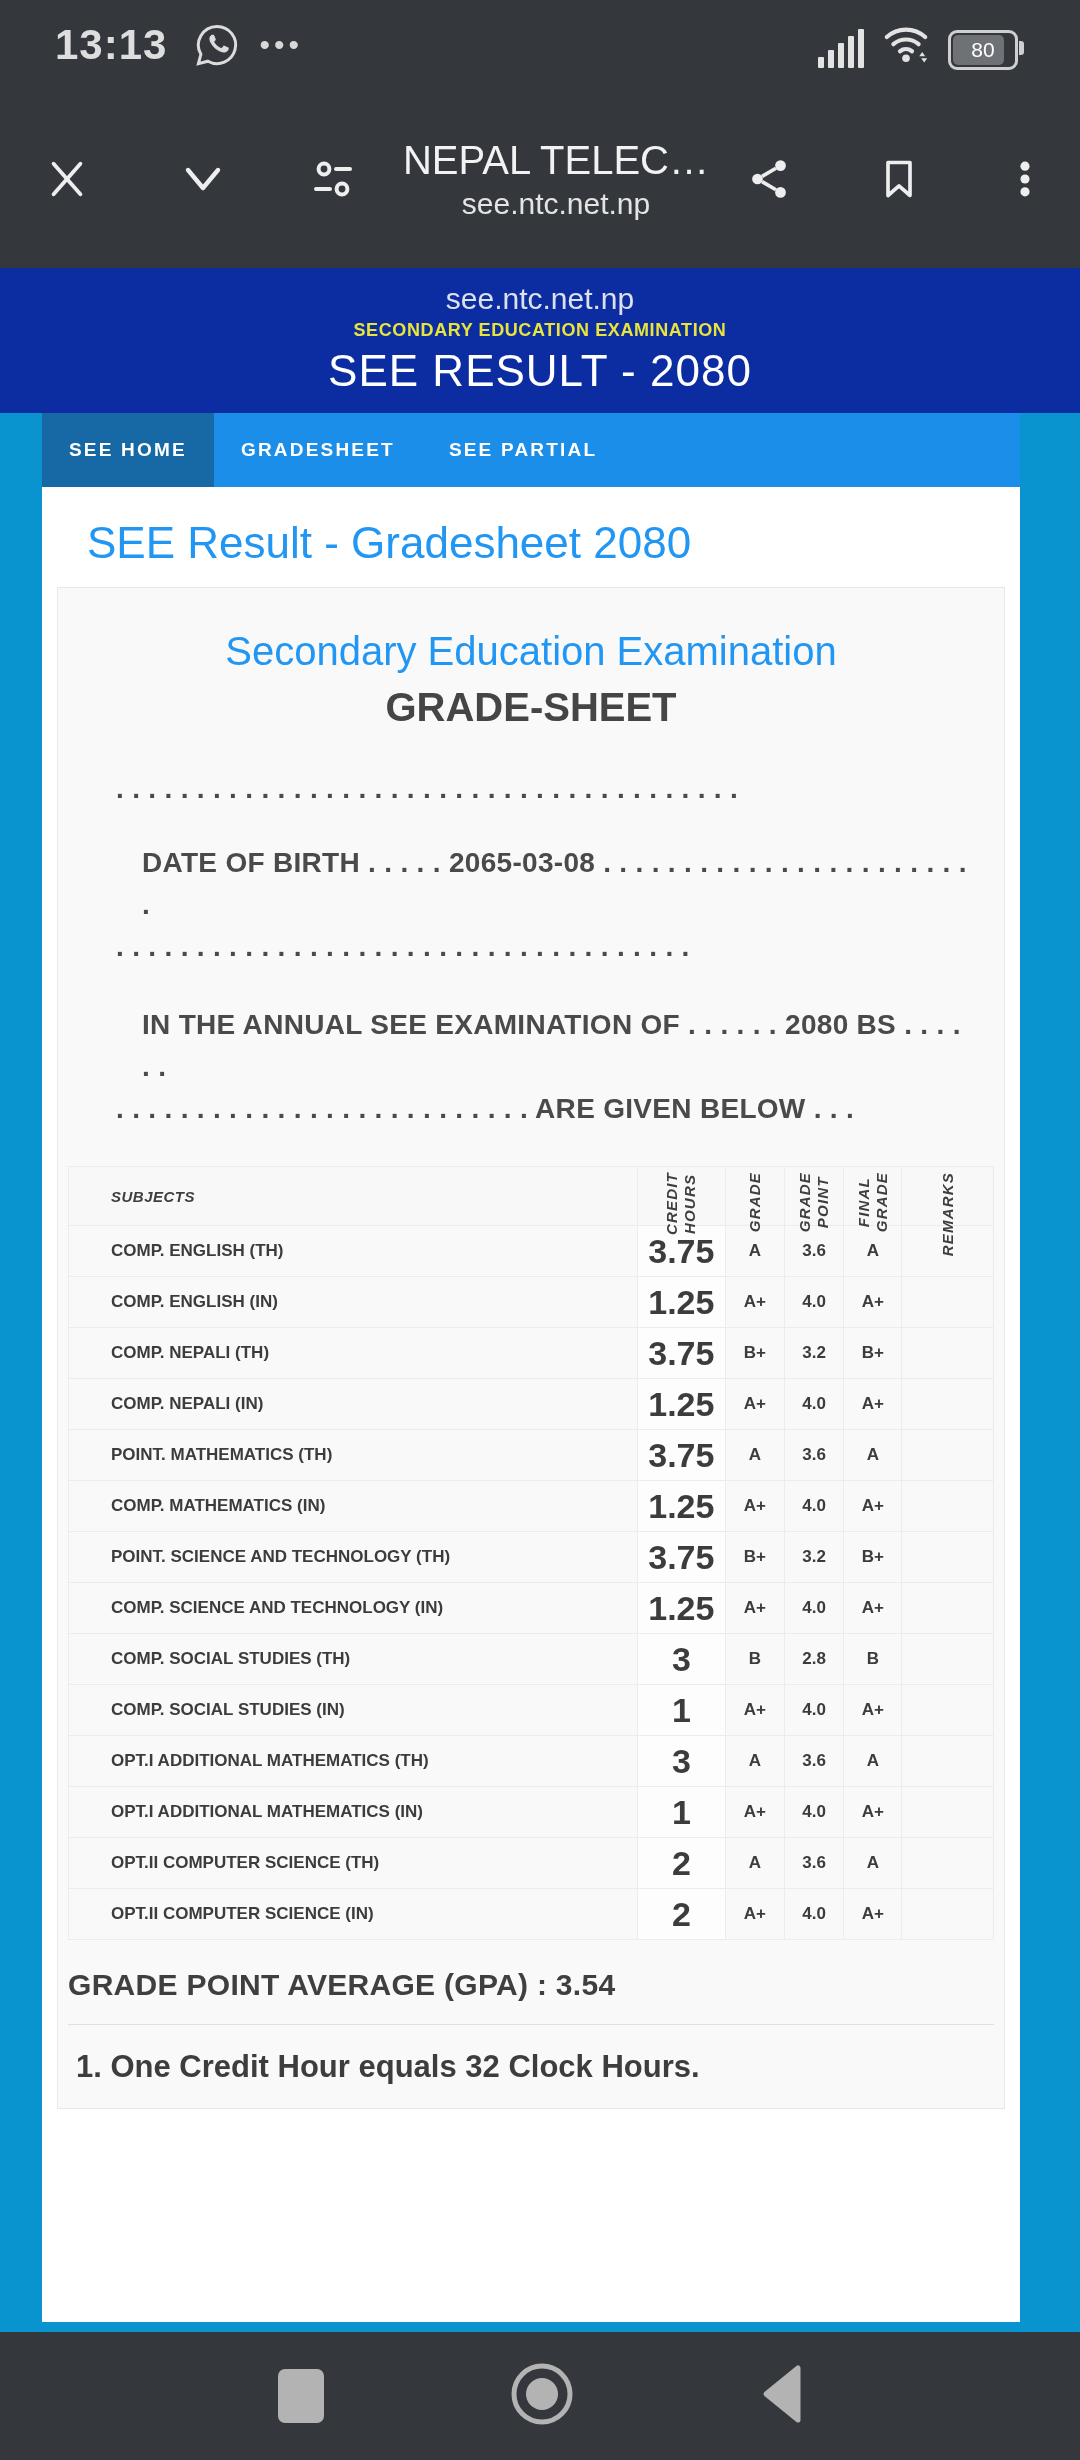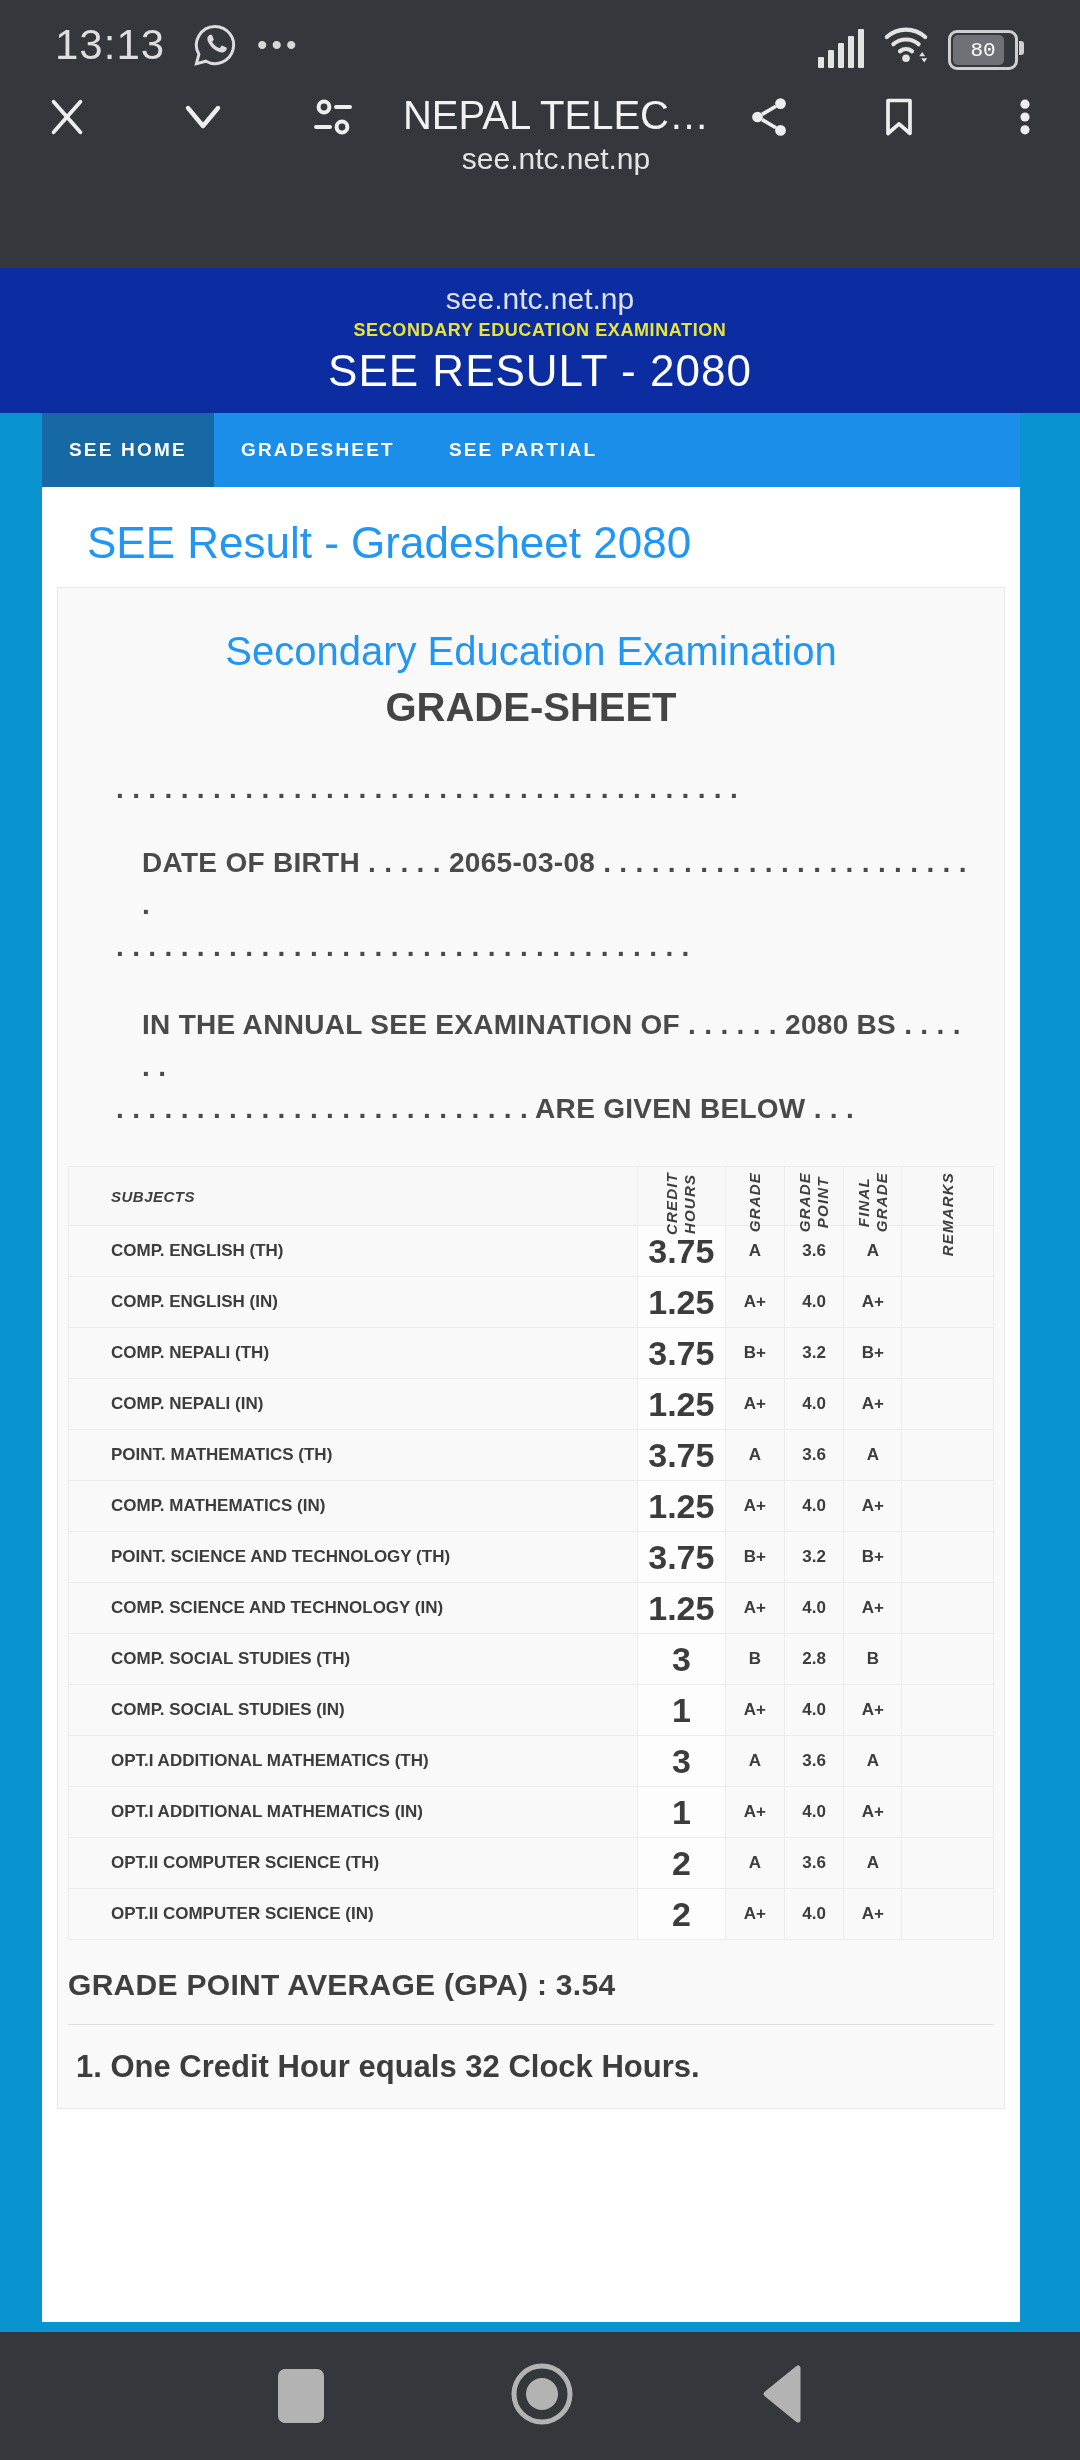--- a/index.html
+++ b/index.html
@@ -1,33 +1,33 @@
 <!DOCTYPE html>
 <html style="--bar: #34373c; --header_blue: #0c2da1; --tab_blue: #1b8ee9; --tab_active: #1769a5; --body_bg: #0a94cf; --accent: #2196f3; --yellow: #e9e43b;"><head>
 <meta charset="utf-8">
 <style>
   html,body{margin:0;padding:0;}
   body{font-family:"Liberation Sans", sans-serif; -webkit-font-smoothing:antialiased;}
   .screen{position:relative;width:1080px;height:2460px;overflow:hidden;background:var(--body_bg,#0a94cf);}
 
   
   .status-bar{height:90px;background:var(--bar,#34373c);display:flex;align-items:center;padding:0 62px 0 55px;box-sizing:border-box;color:#dedede;}
-  .sb-time{font-size:42px;font-weight:400;letter-spacing:1px;}
+  .sb-time{font-size:42px;font-weight:700;letter-spacing:1px;}
   .sb-wa{margin-left:26px;display:flex;align-items:center;}
   .sb-dots{margin-left:18px;font-size:30px;letter-spacing:4px;color:#d8d8d8;}
   .sb-right{margin-left:auto;display:flex;align-items:flex-end;gap:16px;}
   .sig{display:flex;align-items:flex-end;gap:4px;height:44px;padding-bottom:3px;}
   .sig i{display:block;width:6px;background:#e3e3e3;border-radius:1px;}
-  .batt{position:relative;width:64px;height:34px;border:3px solid #cfcfcf;border-radius:9px;display:flex;align-items:center;justify-content:center;margin-bottom:1px;font-family:Liberation Mono, monospace;}
+  .batt{position:relative;width:64px;height:34px;border:3px solid #cfcfcf;border-radius:9px;display:flex;align-items:center;justify-content:center;margin-bottom:1px;}
   .batt .fill{position:absolute;left:2px;top:2px;bottom:2px;width:80%;background:#6e7176;border-radius:5px;}
   .batt .lvl{position:relative;color:#fff;font-size:21px;font-weight:500;z-index:1;}
   .batt:after{content:"";position:absolute;right:-9px;top:8px;width:5px;height:14px;background:#cfcfcf;border-radius:0 3px 3px 0;}
 
   
-  .toolbar{height:178px;background:var(--bar,#34373c);display:flex;align-items:flex-start;padding:0 28px 0 40px;box-sizing:border-box;}
+  .toolbar{height:178px;background:var(--bar,#34373c);display:flex;align-items:center;padding:0 28px 0 40px;box-sizing:border-box;}
   .tb-icon{width:54px;height:54px;flex:0 0 auto;display:flex;align-items:center;justify-content:center;}
   .i-close{margin-right:82px;}
   .i-chev{margin-right:76px;}
   .i-tune{margin-right:10px;}
   .tb-title-block{flex:1;text-align:center;min-width:0;}
   .tb-title{font-size:40px;color:#f2f2f2;line-height:50px;white-space:nowrap;}
   .tb-url{font-size:30px;color:#e4e4e4;line-height:38px;font-weight:400;}
   .i-share{margin-right:76px;}
   .i-book{margin-right:72px;}
 

